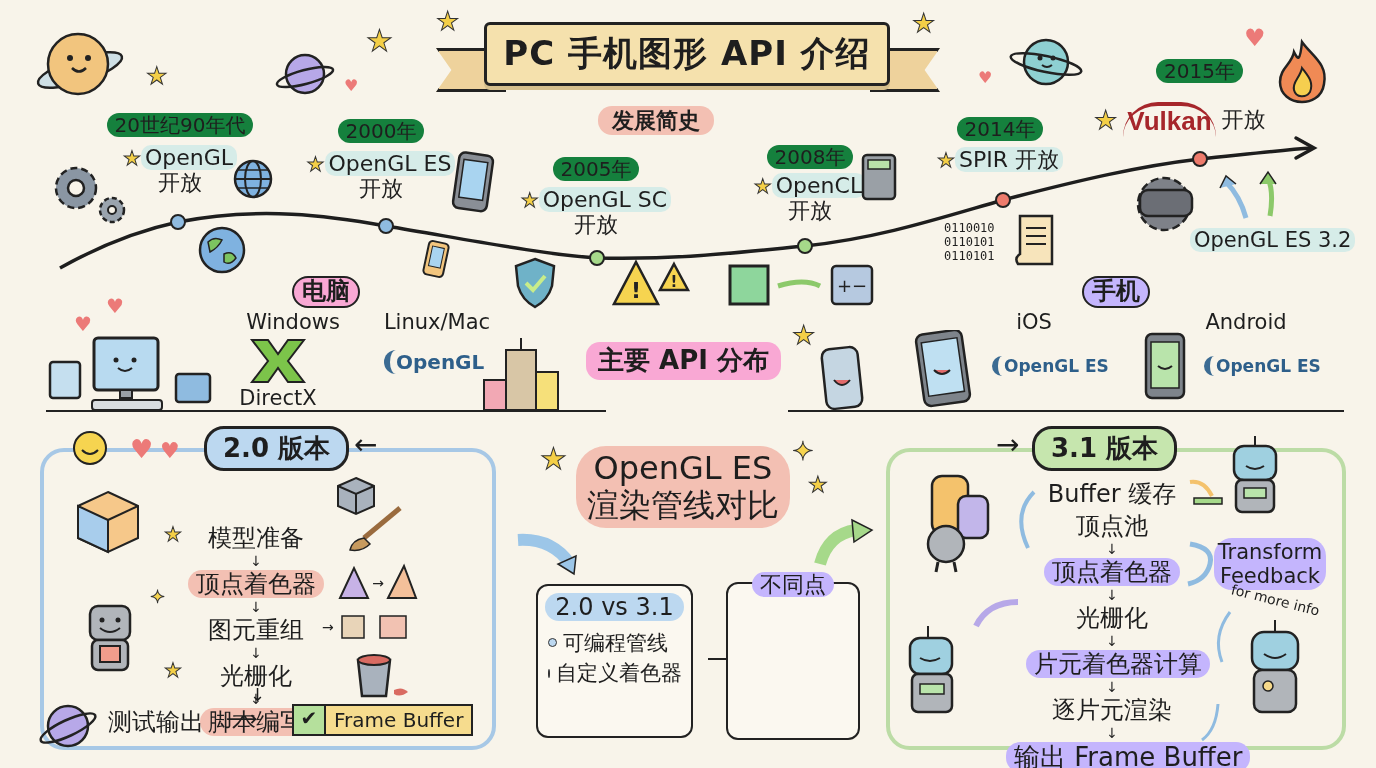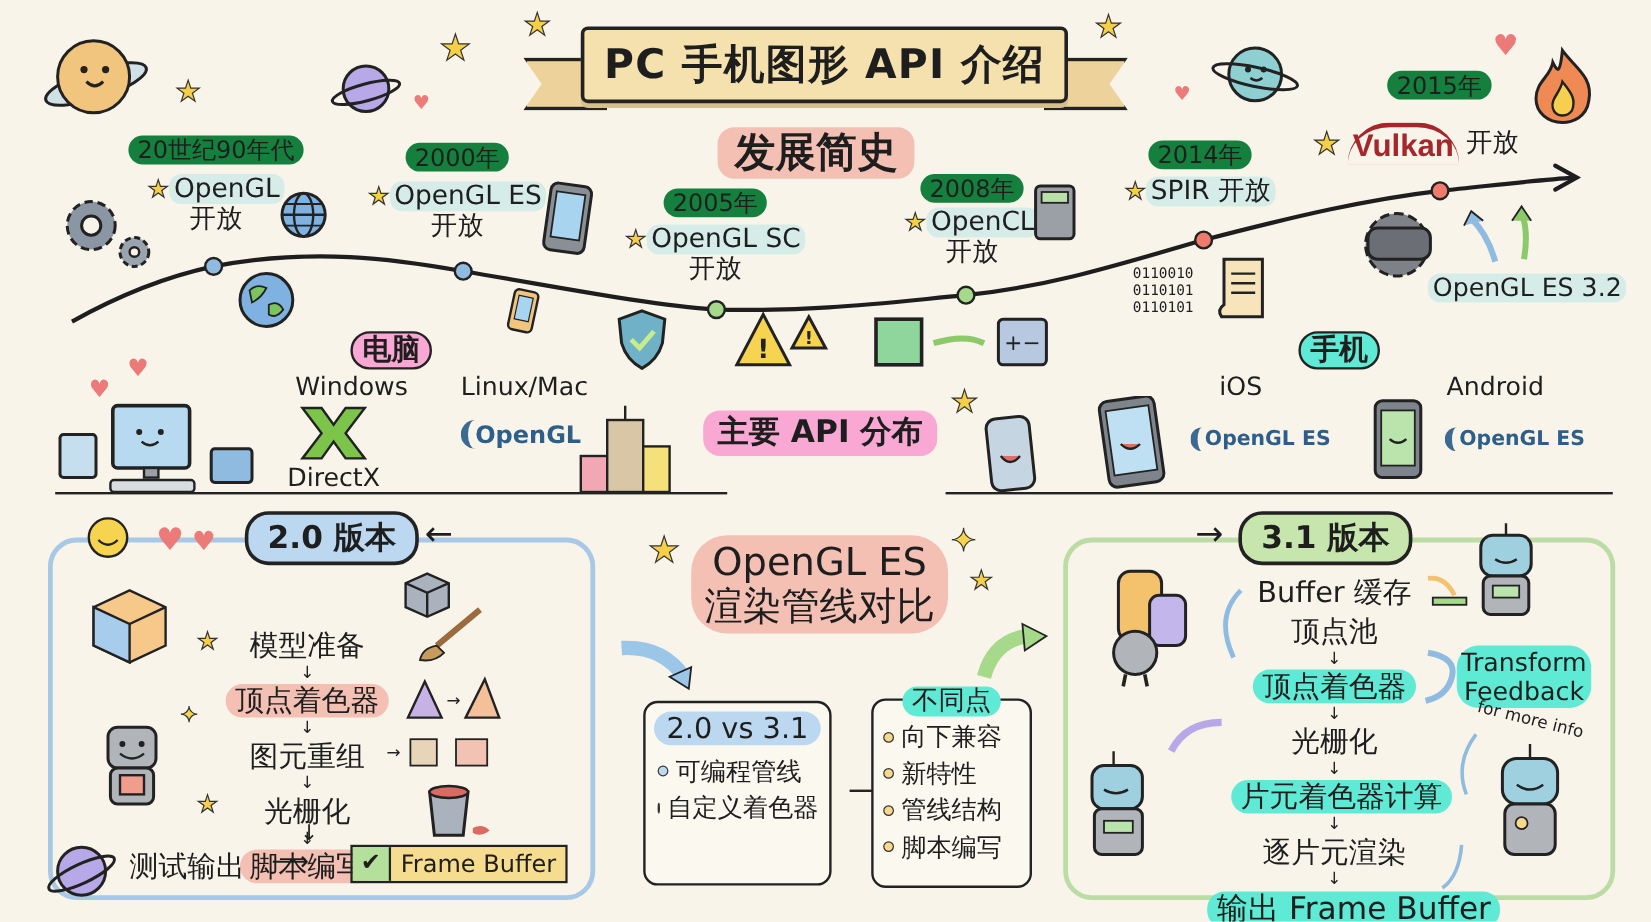--- a/index.html
+++ b/index.html
@@ -2,21 +2,21 @@
 <html><head>
 <meta charset="utf-8">
 <style>
   *{box-sizing:border-box;margin:0;padding:0;}
   html,body{width:1376px;height:768px;overflow:hidden;}
   body{background:#f8f4ea;font-family:"DejaVu Sans","Liberation Sans",sans-serif;color:#1e1e1e;position:relative;}
   .abs{position:absolute;}
   .hl-y{background:#15803d;border-radius:14px;padding:0 8px;}
   .hl-b{background:#d6ece8;border-radius:10px;padding:0 4px;}
   .hl-r{background:#f3c0b3;border-radius:14px;padding:0 8px;}
-  .hl-g{background:#5eead4;border-radius:14px;padding:0 8px;}
+  .hl-g{background:#c4b5fd;border-radius:14px;padding:0 8px;}
   .hl-o{background:#f9a8d4;border-radius:14px;padding:0 8px;}
   .txt{font-size:22px;line-height:1.15;text-align:center;white-space:nowrap;}
   .year{font-size:20px;}
   .node{width:16px;height:16px;border-radius:50%;border:2px solid #222;}
   .star{color:#f4cf47;font-size:24px;-webkit-text-stroke:1px #333;line-height:1;}
   .heart{color:#ec7a78;font-size:20px;line-height:1;}
   .banner{left:484px;top:22px;width:406px;height:64px;background:#f5e1ad;border:3px solid #222;border-radius:6px;display:flex;align-items:center;justify-content:center;font-size:34px;font-weight:bold;letter-spacing:1px;box-shadow:0 4px 0 #d6bf8c;}
   .ribbon{width:70px;height:44px;background:#eed29c;border:3px solid #222;}
   .panel-left{left:40px;top:448px;width:456px;height:302px;border:4px solid #a7c8e6;border-radius:24px;}
   .panel-right{left:886px;top:448px;width:460px;height:302px;border:4px solid #bcdca6;border-radius:24px;}
@@ -59,21 +59,21 @@
 <div class="abs heart" style="left:1244px;top:26px;font-size:24px;">♥</div>
 <svg class="abs" style="left:1272px;top:38px;" width="60" height="66">
   <path d="M30 4 C40 18 56 26 52 46 C50 60 38 64 30 64 C18 64 8 56 8 44 C8 30 20 26 22 14 C26 22 28 24 30 4Z" fill="#f08a55" stroke="#222" stroke-width="2.5"></path>
   <path d="M30 30 C36 38 42 44 38 54 C34 60 24 60 22 52 C20 44 28 40 30 30Z" fill="#f6cf4f" stroke="#222" stroke-width="2"></path>
 </svg>
 
 <div class="abs ribbon" style="left:436px;top:48px;clip-path:polygon(0 0,100% 0,100% 100%,0 100%,22% 50%);"></div>
 <div class="abs ribbon" style="left:870px;top:48px;clip-path:polygon(0 0,100% 0,78% 50%,100% 100%,0 100%);"></div>
 <div class="abs banner">PC 手机图形 API 介绍</div>
 
-<div class="abs txt hl-r" style="left:598px;top:106px;font-size:34px;font-weight:bold;padding:2px 14px;">发展简史</div>
+<div class="abs txt hl-r" style="left:598px;top:106px;font-size:22px;font-weight:bold;padding:2px 14px;">发展简史</div>
 
 <svg class="abs" style="left:0;top:0;" width="1376" height="300">
   <path d="M60 268 C110 240 150 228 178 222 C260 206 330 216 386 226 C470 240 540 254 597 258 C680 260 740 252 805 246 C880 238 940 218 1003 200 C1080 180 1140 166 1200 159 C1240 155 1280 150 1312 148" fill="none" stroke="#1e1e1e" stroke-width="3.5"></path>
   <path d="M1296 138 L1314 148 L1296 158" fill="none" stroke="#1e1e1e" stroke-width="3.5" stroke-linecap="round"></path>
 </svg>
 <div class="abs node" style="left:170px;top:214px;background:#8fbbe0;"></div>
 <div class="abs node" style="left:378px;top:218px;background:#8fbbe0;"></div>
 <div class="abs node" style="left:589px;top:250px;background:#a6d98a;"></div>
 <div class="abs node" style="left:797px;top:238px;background:#a6d98a;"></div>
 <div class="abs node" style="left:995px;top:192px;background:#ee7b6c;"></div>
@@ -335,38 +335,20 @@
       </div>
     <div class="li">
         <span class="dot" style="background:#bcd8f0;"></span>
         <span>自定义着色器</span>
       </div>
   </div>
 </div>
 <div class="abs" style="left:708px;top:658px;width:20px;height:2px;background:#222;"></div>
 <div class="abs box" style="left:726px;top:582px;width:134px;height:158px;">
   <div style="text-align:center;margin-top:-12px;"><span class="txt hl-g" style="font-size:22px;">不同点</span></div>
-  <div style="padding:2px 8px 0 8px;">
-    <div class="li">
-        <span class="dot" style="background:#f6d98a;"></span>
-        <span>向下兼容</span>
-      </div>
-    <div class="li">
-        <span class="dot" style="background:#f6d98a;"></span>
-        <span>新特性</span>
-      </div>
-    <div class="li">
-        <span class="dot" style="background:#f6d98a;"></span>
-        <span>管线结构</span>
-      </div>
-    <div class="li">
-        <span class="dot" style="background:#f6d98a;"></span>
-        <span>脚本编写</span>
-      </div>
-  </div>
 </div>
 
 <div class="abs panel-right"></div>
 <div class="abs" style="left:996px;top:428px;font-size:28px;">→</div>
 <div class="abs pill" style="left:1032px;top:426px;background:#c6e6ae;">3.1 版本</div>
 
 <svg class="abs" style="left:906px;top:474px;" width="90" height="100">
   <rect x="26" y="2" width="36" height="58" rx="10" fill="#f4c26c" stroke="#222" stroke-width="2.5"></rect>
   <rect x="52" y="22" width="30" height="42" rx="8" fill="#c2b6ea" stroke="#222" stroke-width="2.5"></rect>
   <circle cx="40" cy="70" r="18" fill="#b1b5ba" stroke="#222" stroke-width="2.5"></circle>

